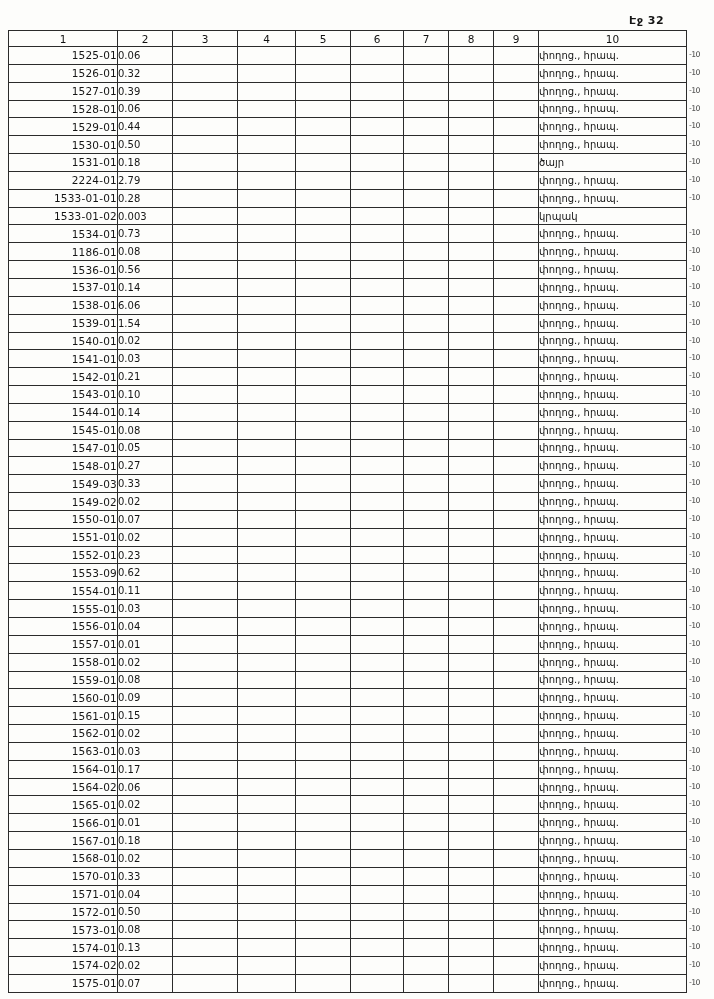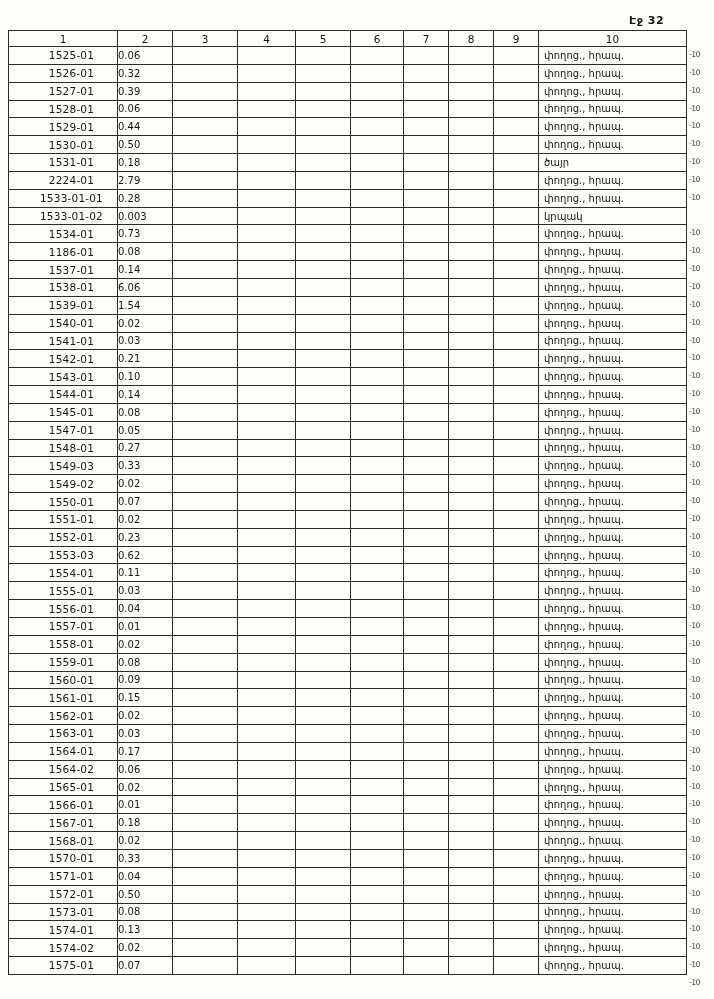--- a/index.html
+++ b/index.html
@@ -36,24 +36,24 @@
     vertical-align:middle;
   }
   .grid thead tr { height:16px; }
   .grid tbody tr { height:17.85px; }
   .grid th {
     font-weight:normal;
     font-size:10.5px;
     text-align:center;
     color:#111;
   }
-  td.c1 { text-align:center; padding-left:17px; font-size:10.5px; letter-spacing:0.2px; }
+  td.c1 { text-align:right; padding-left:17px; font-size:10.5px; letter-spacing:0.2px; }
   td.c2 { text-align:left; font-size:10px; }
   td.cE { }
-  td.c10 { text-align:left; padding-left:5px; font-size:10px; }
+  td.c10 { text-align:left; font-size:10px; }
   .marks {
     position:absolute;
     left:689px;
     top:46px;
     width:24px;
   }
   .mark {
     height:17.85px;
     font-size:7.5px;
     color:#3a3a3a;
@@ -234,20 +234,32 @@
     <td class="cE"></td>
     <td class="cE"></td>
     <td class="cE"></td>
     <td class="cE"></td>
     <td class="cE"></td>
     <td class="cE"></td>
     <td class="cE"></td>
     <td class="c10">փողոց., հրապ.</td>
   </tr>
       <tr>
+    <td class="c1">1536-01</td>
+    <td class="c2">0.56</td>
+    <td class="cE"></td>
+    <td class="cE"></td>
+    <td class="cE"></td>
+    <td class="cE"></td>
+    <td class="cE"></td>
+    <td class="cE"></td>
+    <td class="cE"></td>
+    <td class="c10">փողոց., հրապ.</td>
+  </tr>
+      <tr>
     <td class="c1">1537-01</td>
     <td class="c2">0.14</td>
     <td class="cE"></td>
     <td class="cE"></td>
     <td class="cE"></td>
     <td class="cE"></td>
     <td class="cE"></td>
     <td class="cE"></td>
     <td class="cE"></td>
     <td class="c10">փողոց., հրապ.</td>
@@ -426,21 +438,21 @@
     <td class="cE"></td>
     <td class="cE"></td>
     <td class="cE"></td>
     <td class="cE"></td>
     <td class="cE"></td>
     <td class="cE"></td>
     <td class="cE"></td>
     <td class="c10">փողոց., հրապ.</td>
   </tr>
       <tr>
-    <td class="c1">1553-03</td>
+    <td class="c1">1553-09</td>
     <td class="c2">0.62</td>
     <td class="cE"></td>
     <td class="cE"></td>
     <td class="cE"></td>
     <td class="cE"></td>
     <td class="cE"></td>
     <td class="cE"></td>
     <td class="cE"></td>
     <td class="c10">փողոց., հրապ.</td>
   </tr>

